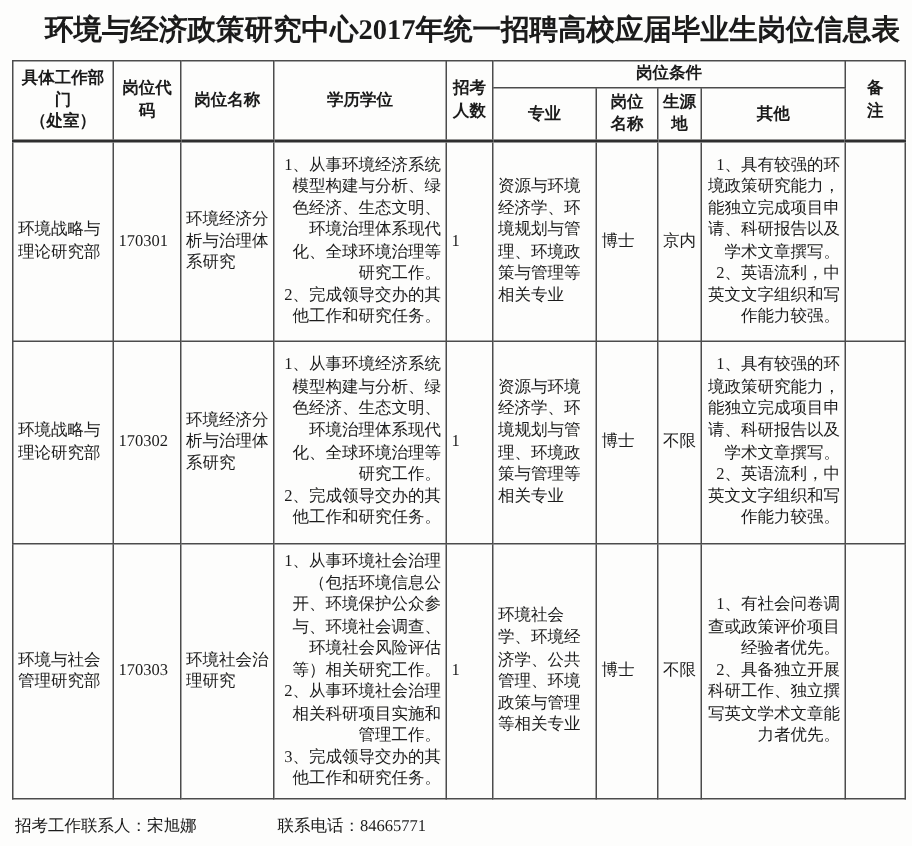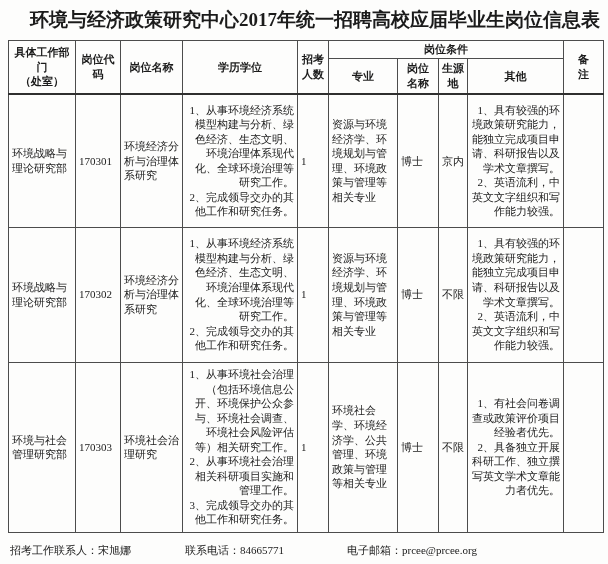--- a/index.html
+++ b/index.html
@@ -136,14 +136,13 @@
       <td class="left pre">1、有社会问卷调查或政策评价项目经验者优先。
 2、具备独立开展科研工作、独立撰写英文学术文章能力者优先。</td>
       <td class="center"></td>
     </tr>
   </tbody>
 </table>
 
 <div class="footer">
   <span class="seg contact"><span>招考工作联系人：</span><span>宋旭娜</span></span>
   <span class="seg phone"><span>联系电话：</span><span>84665771</span></span>
-  <span class="seg email"><span>电子邮箱：</span><span>prcee@prcee.org</span></span>
 </div>
 
 </body></html>

